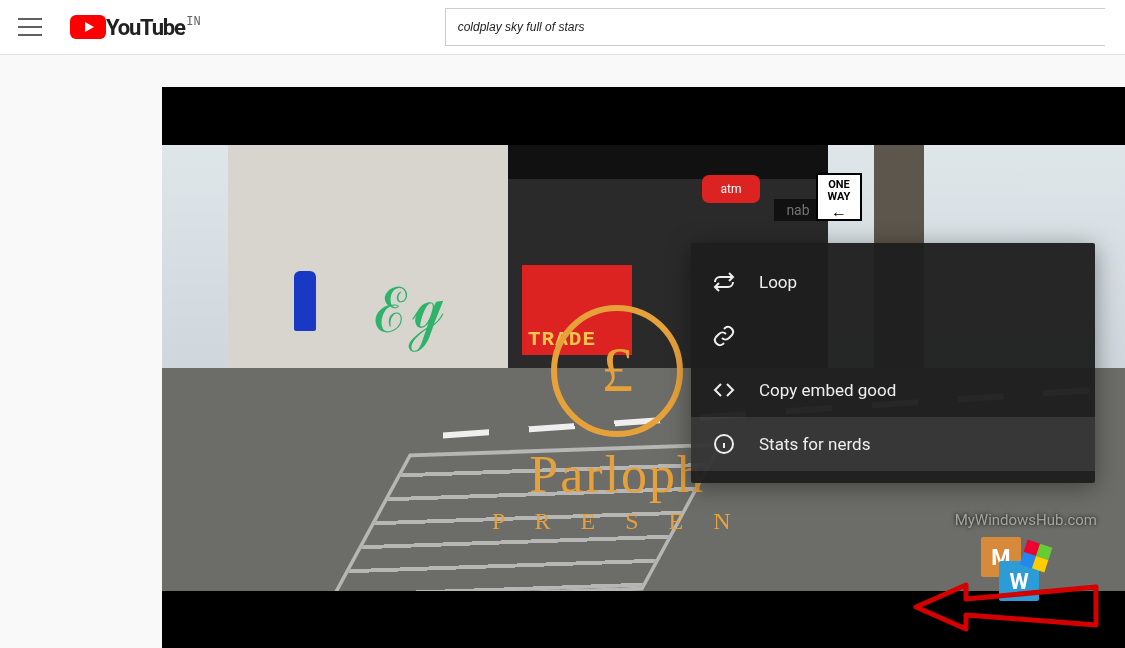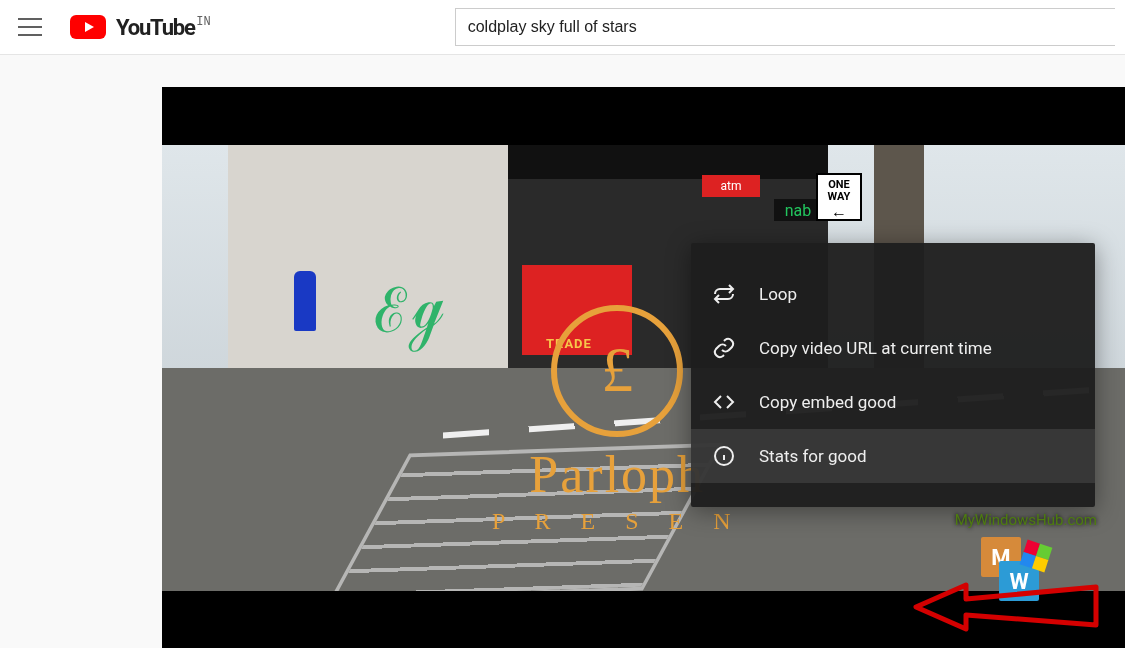--- a/index.html
+++ b/index.html
@@ -2,54 +2,54 @@
 <html><head>
 <meta charset="utf-8">
 <style>
   html,body{margin:0;padding:0;font-family:Roboto,Arial,sans-serif;background:#fff;width:1125px;height:648px;overflow:hidden;}
   .header{height:54px;display:flex;align-items:center;border-bottom:1px solid #e5e5e5;padding-left:18px;}
   .hamburger{width:24px;height:24px;display:flex;flex-direction:column;justify-content:space-between;padding:3px 0;box-sizing:border-box;cursor:pointer;}
   .hamburger span{display:block;height:2px;background:#606060;}
   .logo{display:flex;align-items:center;margin-left:28px;cursor:pointer;position:relative;}
   .logo-play{width:36px;height:24px;background:#ff0000;border-radius:6px;display:flex;align-items:center;justify-content:center;}
   .logo-play::after{content:"";border-left:9px solid #fff;border-top:5px solid transparent;border-bottom:5px solid transparent;margin-left:2px;}
-  .logo-text{font-weight:700;font-size:22px;letter-spacing:-1.2px;color:#212121;margin-left:10px;}
+  .logo-text{font-weight:700;font-size:22px;letter-spacing:-1.2px;color:#212121;margin-left:0;}
   .logo-cc{font-size:12px;color:#606060;position:absolute;right:-16px;top:0;font-family:Liberation Mono, monospace;}
   .search-wrap{margin-left:260px;flex:1;display:flex;align-items:center;}
-  .search-input{height:38px;width:660px;border:1px solid #ccc;border-right:none;padding:0 12px;font-size:16px;color:#222;outline:none;box-sizing:border-box;}
+  .search-input{height:38px;width:660px;border:1px solid #ccc;border-right:none;padding:0 12px;font-size:12px;color:#222;outline:none;box-sizing:border-box;font-style:italic;}
   .stage{background:#f9f9f9;padding:32px 0 0 162px;height:calc(100% - 54px);box-sizing:border-box;}
   .player{width:963px;height:562px;background:#000;position:relative;overflow:hidden;}
   .video-frame{position:absolute;left:0;right:0;top:58px;bottom:58px;}
   .sky{position:absolute;inset:0;background:linear-gradient(#dfe6ea,#ccd4d9 60%,#71706b 60%,#5a5a56);}
   .wall{position:absolute;left:66px;top:0;width:280px;bottom:50%;background:#d8d5cf;}
   .graffiti{position:absolute;left:210px;top:120px;font-size:60px;color:#2fb36a;transform:rotate(-8deg);font-family:cursive;}
   .chalk{position:absolute;left:0;top:0;width:66px;bottom:50%;background:#1a1a1a;color:#c9c9c9;font-family:cursive;font-size:24px;padding:8px 4px;line-height:1.3;}
   .store{position:absolute;left:346px;top:0;width:320px;bottom:50%;background:#2a2a2a;}
   .awning{position:absolute;left:346px;top:0;width:320px;height:34px;background:#111;}
-  .redbox{position:absolute;left:360px;top:120px;width:110px;height:90px;background:#d22;display:flex;align-items:flex-end;justify-content:flex-start;padding:4px 24px;box-sizing:border-box;color:#f7c64a;font-weight:700;font-size:13px;letter-spacing:1px;}
-  .atm{position:absolute;left:540px;top:30px;width:58px;height:22px;background:#d22;color:#fff;font-size:12px;display:flex;align-items:center;justify-content:center;}
-  .nab{position:absolute;left:612px;top:54px;width:48px;height:22px;background:#111;color:#22c55e;font-size:16px;display:flex;align-items:center;justify-content:center;}
+  .redbox{position:absolute;left:360px;top:120px;width:110px;height:90px;background:#d22;display:flex;align-items:flex-end;justify-content:flex-start;padding:4px 6px;box-sizing:border-box;color:#f7c64a;font-weight:700;font-size:21px;letter-spacing:1px;font-family:Liberation Mono, monospace;}
+  .atm{position:absolute;left:540px;top:30px;width:58px;height:28px;background:#d22;color:#fff;font-size:12px;display:flex;align-items:center;justify-content:center;border-radius:7px;}
+  .nab{position:absolute;left:612px;top:54px;width:48px;height:22px;background:#111;color:#737373;font-size:14px;display:flex;align-items:center;justify-content:center;}
   .sign{position:absolute;left:654px;top:28px;width:46px;height:48px;background:#fff;border:2px solid #000;font-size:11px;font-weight:700;text-align:center;line-height:1.1;padding-top:4px;box-sizing:border-box;}
   .sign::after{content:"←";display:block;font-size:16px;}
   .pole{position:absolute;left:712px;top:0;width:50px;bottom:48%;background:#5d564c;}
   .person{position:absolute;left:132px;top:126px;width:22px;height:60px;background:#1939c4;border-radius:6px 6px 2px 2px;}
   .road{position:absolute;left:0;right:0;top:50%;bottom:0;background:#6c6c68;overflow:hidden;}
   .lane{position:absolute;left:280px;top:40px;width:700px;height:6px;background:repeating-linear-gradient(90deg,#efefef 0 46px,transparent 46px 86px);transform:rotate(-4deg);}
   .crossbox{position:absolute;left:210px;top:80px;width:300px;height:140px;border:4px solid #e8e8e8;transform:skewX(-30deg) rotate(-2deg);background:repeating-linear-gradient(0deg,#e8e8e8 0 4px,transparent 4px 24px);opacity:0.6;}
   .parlo{position:absolute;left:330px;top:160px;text-align:center;color:#e7a13b;font-family:"Times New Roman",serif;}
   .parlo .ring{width:120px;height:120px;border:6px solid #e7a13b;border-radius:50%;margin:0 auto 8px;position:relative;}
   .parlo .ring::after{content:"£";font-size:64px;position:absolute;left:50%;top:50%;transform:translate(-50%,-52%);}
   .parlo .big{font-size:52px;letter-spacing:2px;font-weight:500;}
   .parlo .small{font-size:24px;letter-spacing:12px;margin-top:4px;}
-  .ctx{position:absolute;right:30px;top:156px;width:404px;background:rgba(30,30,30,0.96);border-radius:2px;box-shadow:0 4px 24px rgba(0,0,0,0.4);padding:24px 0;}
+  .ctx{position:absolute;right:30px;top:156px;width:404px;background:rgba(30,30,30,0.96);border-radius:2px;box-shadow:0 4px 24px rgba(0,0,0,0.4);padding:12px 0;}
   .ctx-item{display:flex;align-items:center;height:54px;padding:0 20px;color:#eee;font-size:17px;cursor:pointer;}
   .ctx-item:hover,.ctx-item.hover{background:rgba(255,255,255,0.10);}
   .ctx-icon{width:26px;height:26px;margin-right:22px;flex:0 0 26px;display:flex;align-items:center;justify-content:center;}
   .ctx-icon svg{width:24px;height:24px;fill:none;stroke:#eee;stroke-width:2;}
-  .watermark{position:absolute;right:28px;bottom:120px;color:#4d7c0f;font-size:15px;text-shadow:0 0 4px #000;}
+  .watermark{position:absolute;right:28px;bottom:120px;color:#a3a3a3;font-size:15px;text-shadow:0 0 4px #000;}
   .wm-logo{position:absolute;right:82px;bottom:50px;width:62px;height:62px;}
   .wm-logo .sq{position:absolute;width:40px;height:40px;display:flex;align-items:center;justify-content:center;font-weight:700;color:#fff;font-size:22px;border-radius:2px;}
   .wm-logo .m{background:#d68a3a;left:0;top:0;}
   .wm-logo .w{background:#2c9bd6;left:18px;top:24px;}
   .wm-logo .flag{position:absolute;left:42px;top:6px;width:26px;height:26px;transform:rotate(18deg);}
   .wm-logo .flag span{position:absolute;width:13px;height:13px;}
   .wm-logo .flag .r{background:#e03;left:0;top:0}
   .wm-logo .flag .g{background:#6c3;left:13px;top:0}
   .wm-logo .flag .b{background:#28e;left:0;top:13px}
   .wm-logo .flag .y{background:#fc0;left:13px;top:13px}
@@ -110,38 +110,37 @@
             </svg>
           </span>
           <span>Loop</span>
         </div>
         <div class="ctx-item">
           <span class="ctx-icon">
             <svg viewBox="0 0 24 24">
               <path d="M10 14a5 5 0 007 0l3-3a5 5 0 00-7-7l-1 1M14 10a5 5 0 00-7 0l-3 3a5 5 0 007 7l1-1"></path>
             </svg>
           </span>
-          <span>Copy video URL at current time</span>
         </div>
         <div class="ctx-item">
           <span class="ctx-icon">
             <svg viewBox="0 0 24 24">
               <path d="M9 18l-6-6 6-6M15 6l6 6-6 6"></path>
             </svg>
           </span>
           <span>Copy embed good</span>
         </div>
         <div class="ctx-item hover">
           <span class="ctx-icon">
             <svg viewBox="0 0 24 24">
               <circle cx="12" cy="12" r="9"></circle>
               <path d="M12 11v5M12 8h.01"></path>
             </svg>
           </span>
-          <span>Stats for good</span>
+          <span>Stats for nerds</span>
         </div>
       </div>
 
     <div class="watermark">MyWindowsHub.com</div>
     <div class="wm-logo">
       <div class="sq m">M</div>
       <div class="sq w">W</div>
       <div class="flag">
         <span class="r"></span>
           <span class="g"></span>

